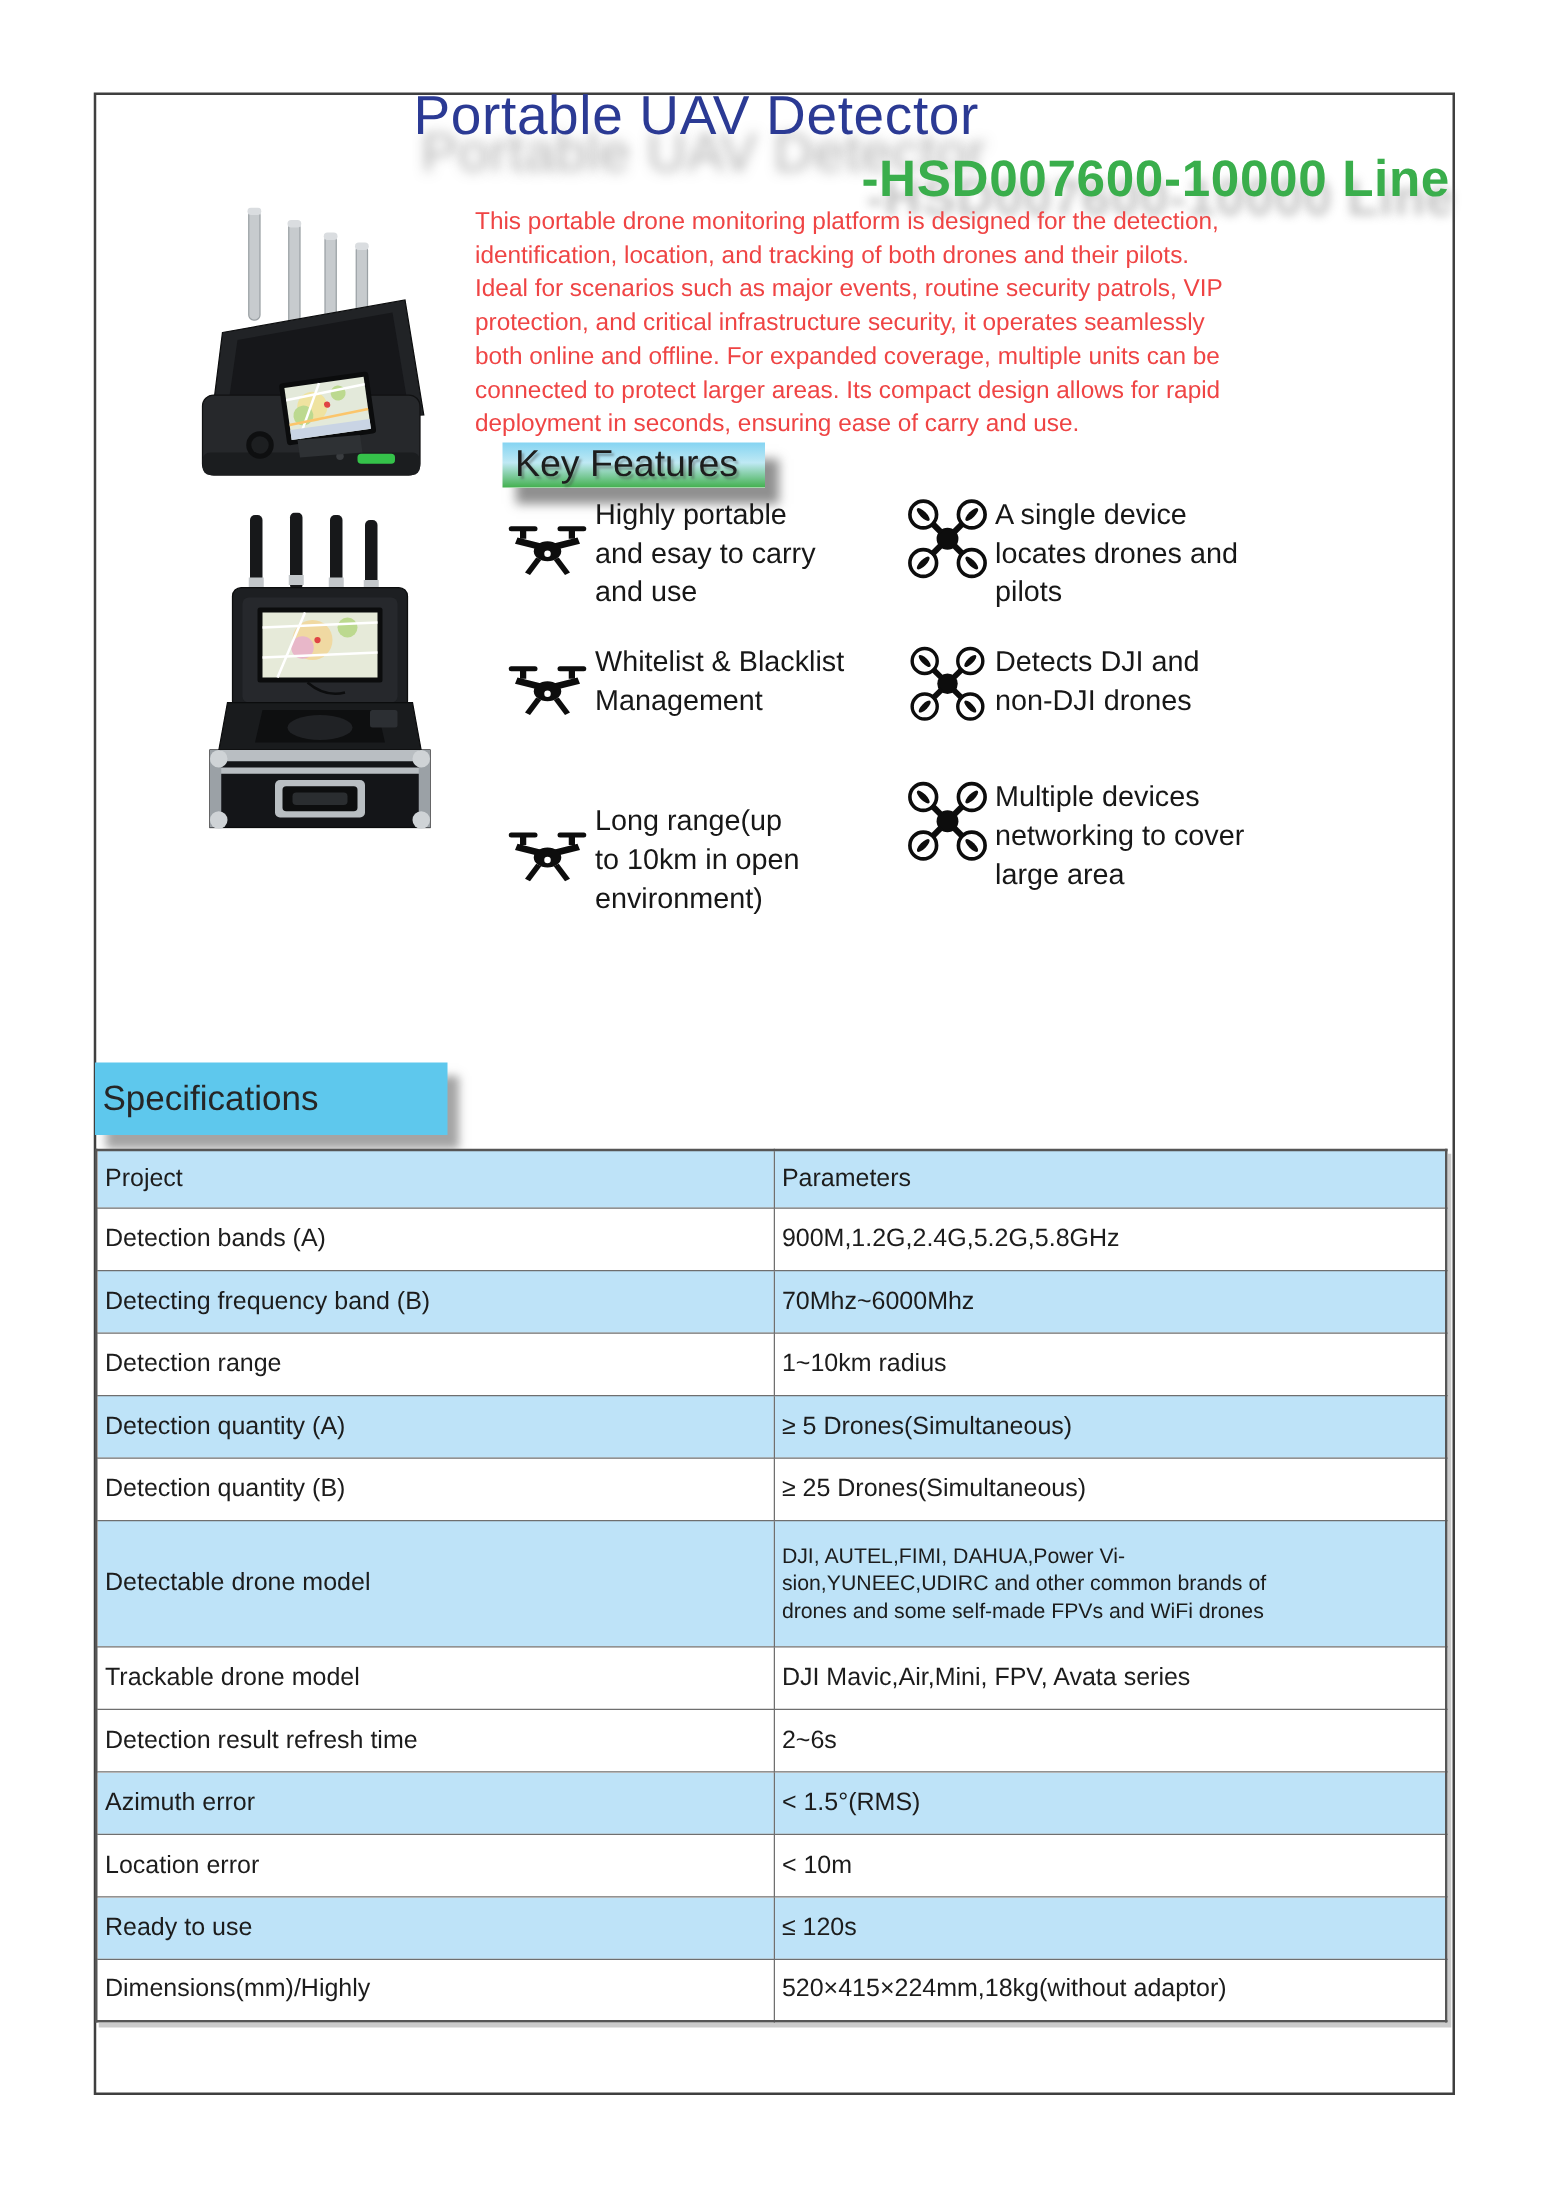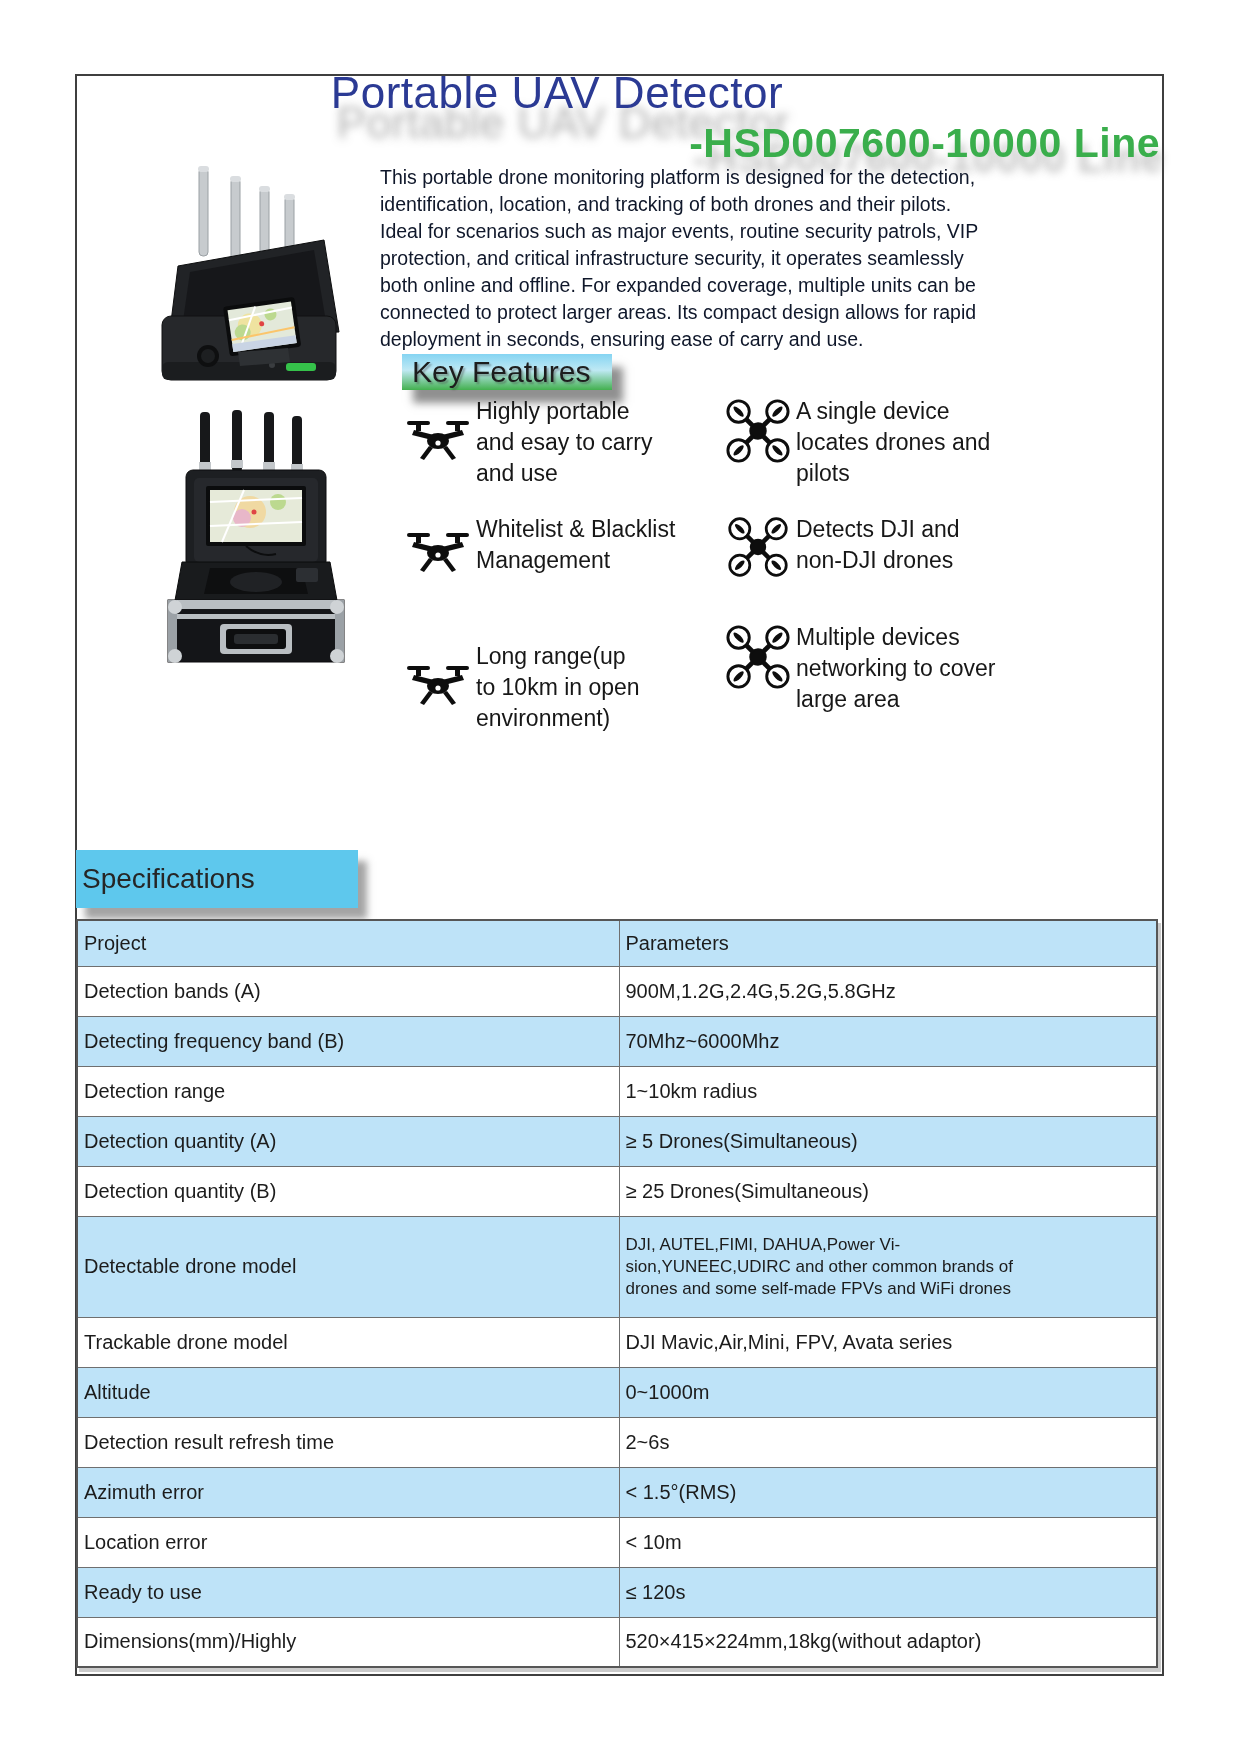--- a/index.html
+++ b/index.html
@@ -11,21 +11,21 @@
 
   .title{position:absolute;left:117px;top:68px;width:880px;margin:0;
          text-align:center;font-size:44px;font-weight:400;color:#2b3a94;
          letter-spacing:.5px;
          text-shadow:6px 30px 9px rgba(100,100,100,.50);}
   .subtitle{position:absolute;right:81px;top:120px;font-size:41px;font-weight:700;
             color:#3aae4c;letter-spacing:.5px;
             text-shadow:4px 15px 8px rgba(120,120,120,.45);}
 
   .desc{position:absolute;left:380px;top:164px;width:648px;
-        font-size:19.5px;line-height:27px;color:#0f172a;white-space:pre-line;}
+        font-size:19.5px;line-height:27px;color:#ef4444;white-space:pre-line;}
 
   .photo{position:absolute;}
   #photo1{left:138px;top:166px;}
   #photo2{left:158px;top:410px;}
 
   .kf-heading{position:absolute;left:402px;top:354px;width:200px;height:36px;
         line-height:36px;padding-left:10px;font-size:30px;color:#1d1d1d;
         background:linear-gradient(180deg,#85d4f2 0%,#bfe9f4 45%,#43b04f 100%);
         box-shadow:11px 13px 8px rgba(70,70,70,.60);
         text-shadow:2px 2px 2px rgba(60,60,60,.40);}
@@ -337,24 +337,20 @@
       <tr class="blue tall">
         <td>Detectable drone model</td>
         <td class="small-cell">DJI, AUTEL,FIMI, DAHUA,Power Vi-
 sion,YUNEEC,UDIRC and other common brands of
 drones and some self-made FPVs and WiFi drones</td>
       </tr>
       <tr>
         <td>Trackable drone model</td>
         <td>DJI Mavic,Air,Mini, FPV, Avata series</td>
       </tr>
-      <tr class="blue">
-        <td>Altitude</td>
-        <td>0~1000m</td>
-      </tr>
       <tr>
         <td>Detection result refresh time</td>
         <td>2~6s</td>
       </tr>
       <tr class="blue">
         <td>Azimuth error</td>
         <td>&lt; 1.5°(RMS)</td>
       </tr>
       <tr>
         <td>Location error</td>

